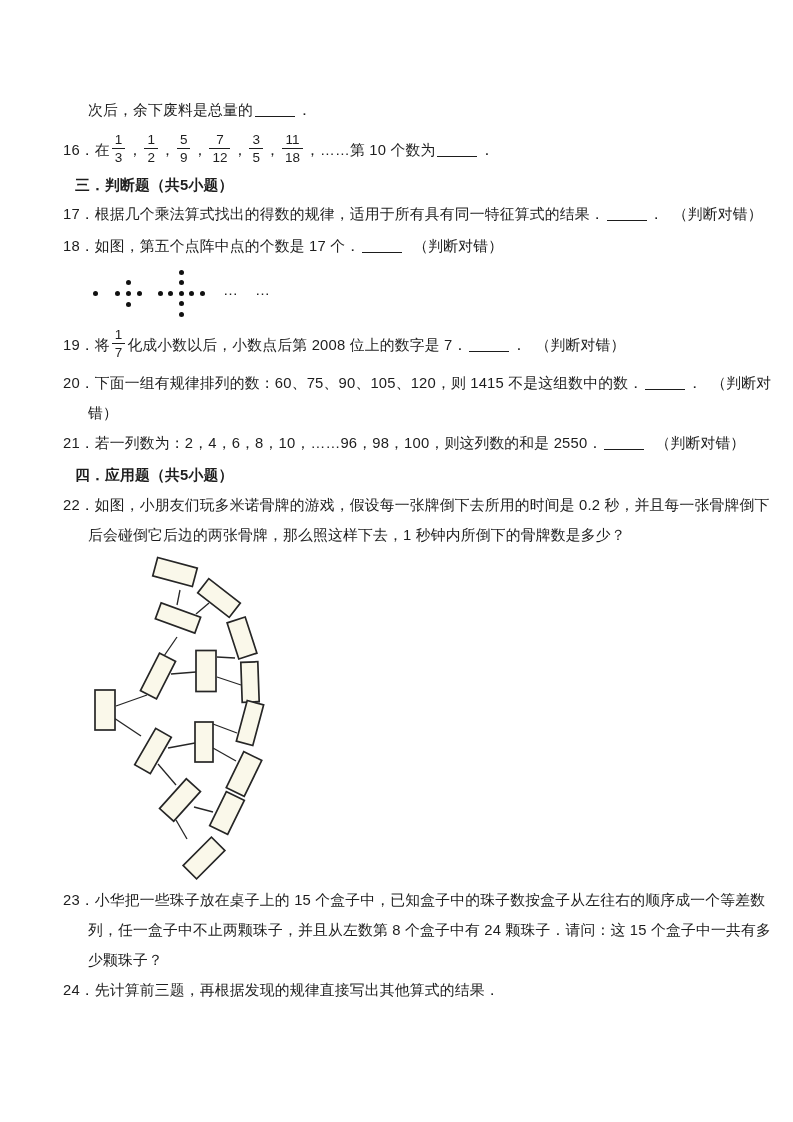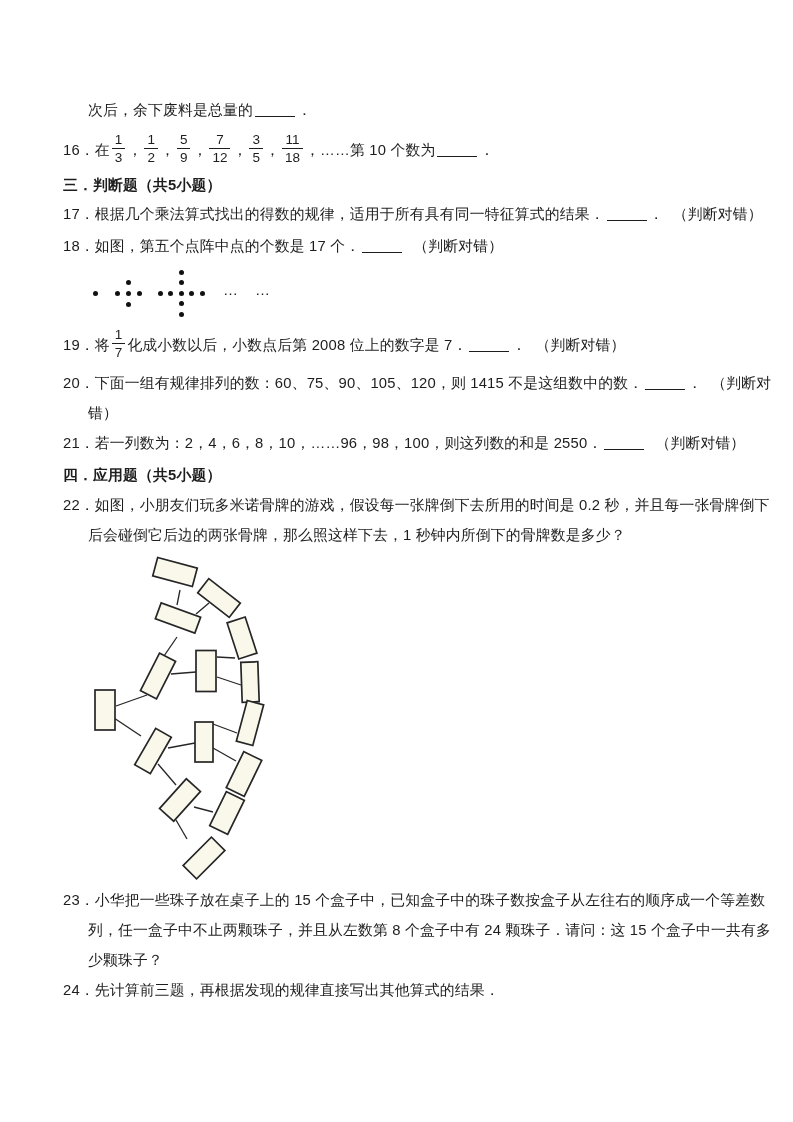--- a/index.html
+++ b/index.html
@@ -11,21 +11,21 @@
     color:#1d1d1d;
     overflow:hidden;
   }
   .line{
     position:absolute;
     white-space:nowrap;
     font-size:14.8px;
     line-height:19px;
     letter-spacing:0.2px;
   }
-  .line.bold{font-weight:bold;}
+  .line.bold{font-weight:bold;margin-left:12px;}
   .blank{
     display:inline-block;
     height:13px;
     border-bottom:1.4px solid #1d1d1d;
     vertical-align:-2px;
     margin:0 2px;
   }
   .frac{
     display:inline-block;
     text-align:center;

